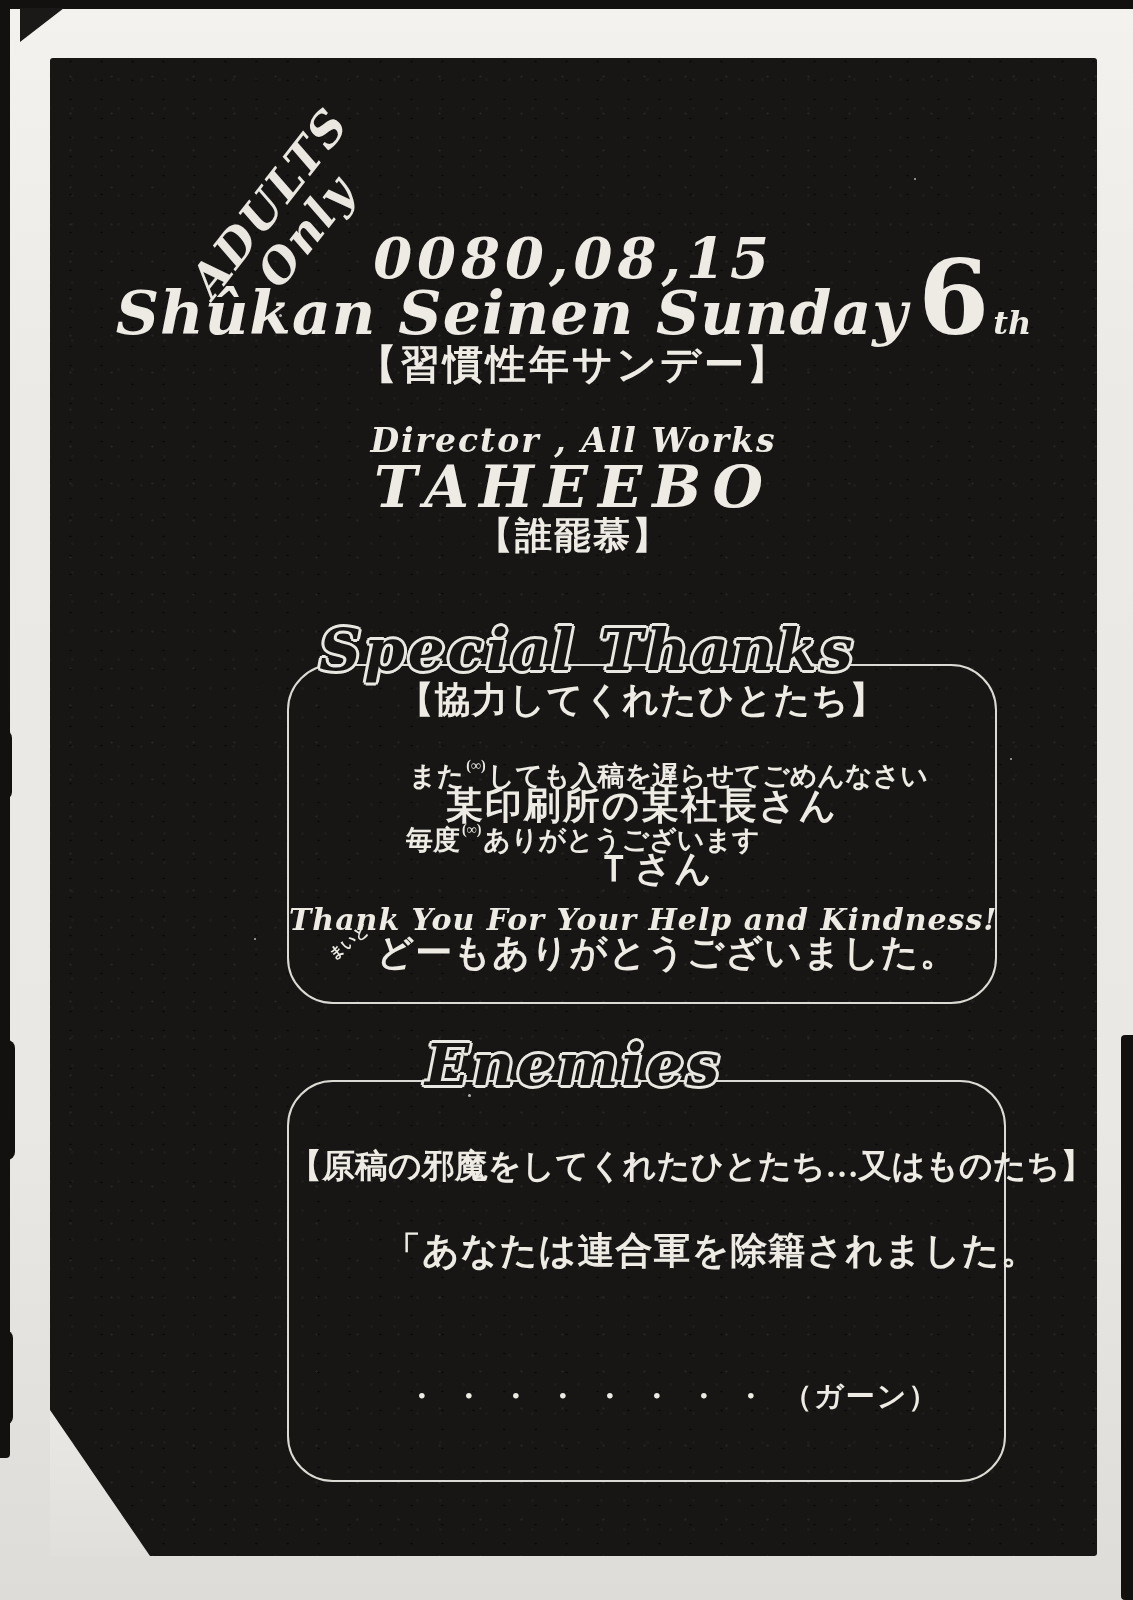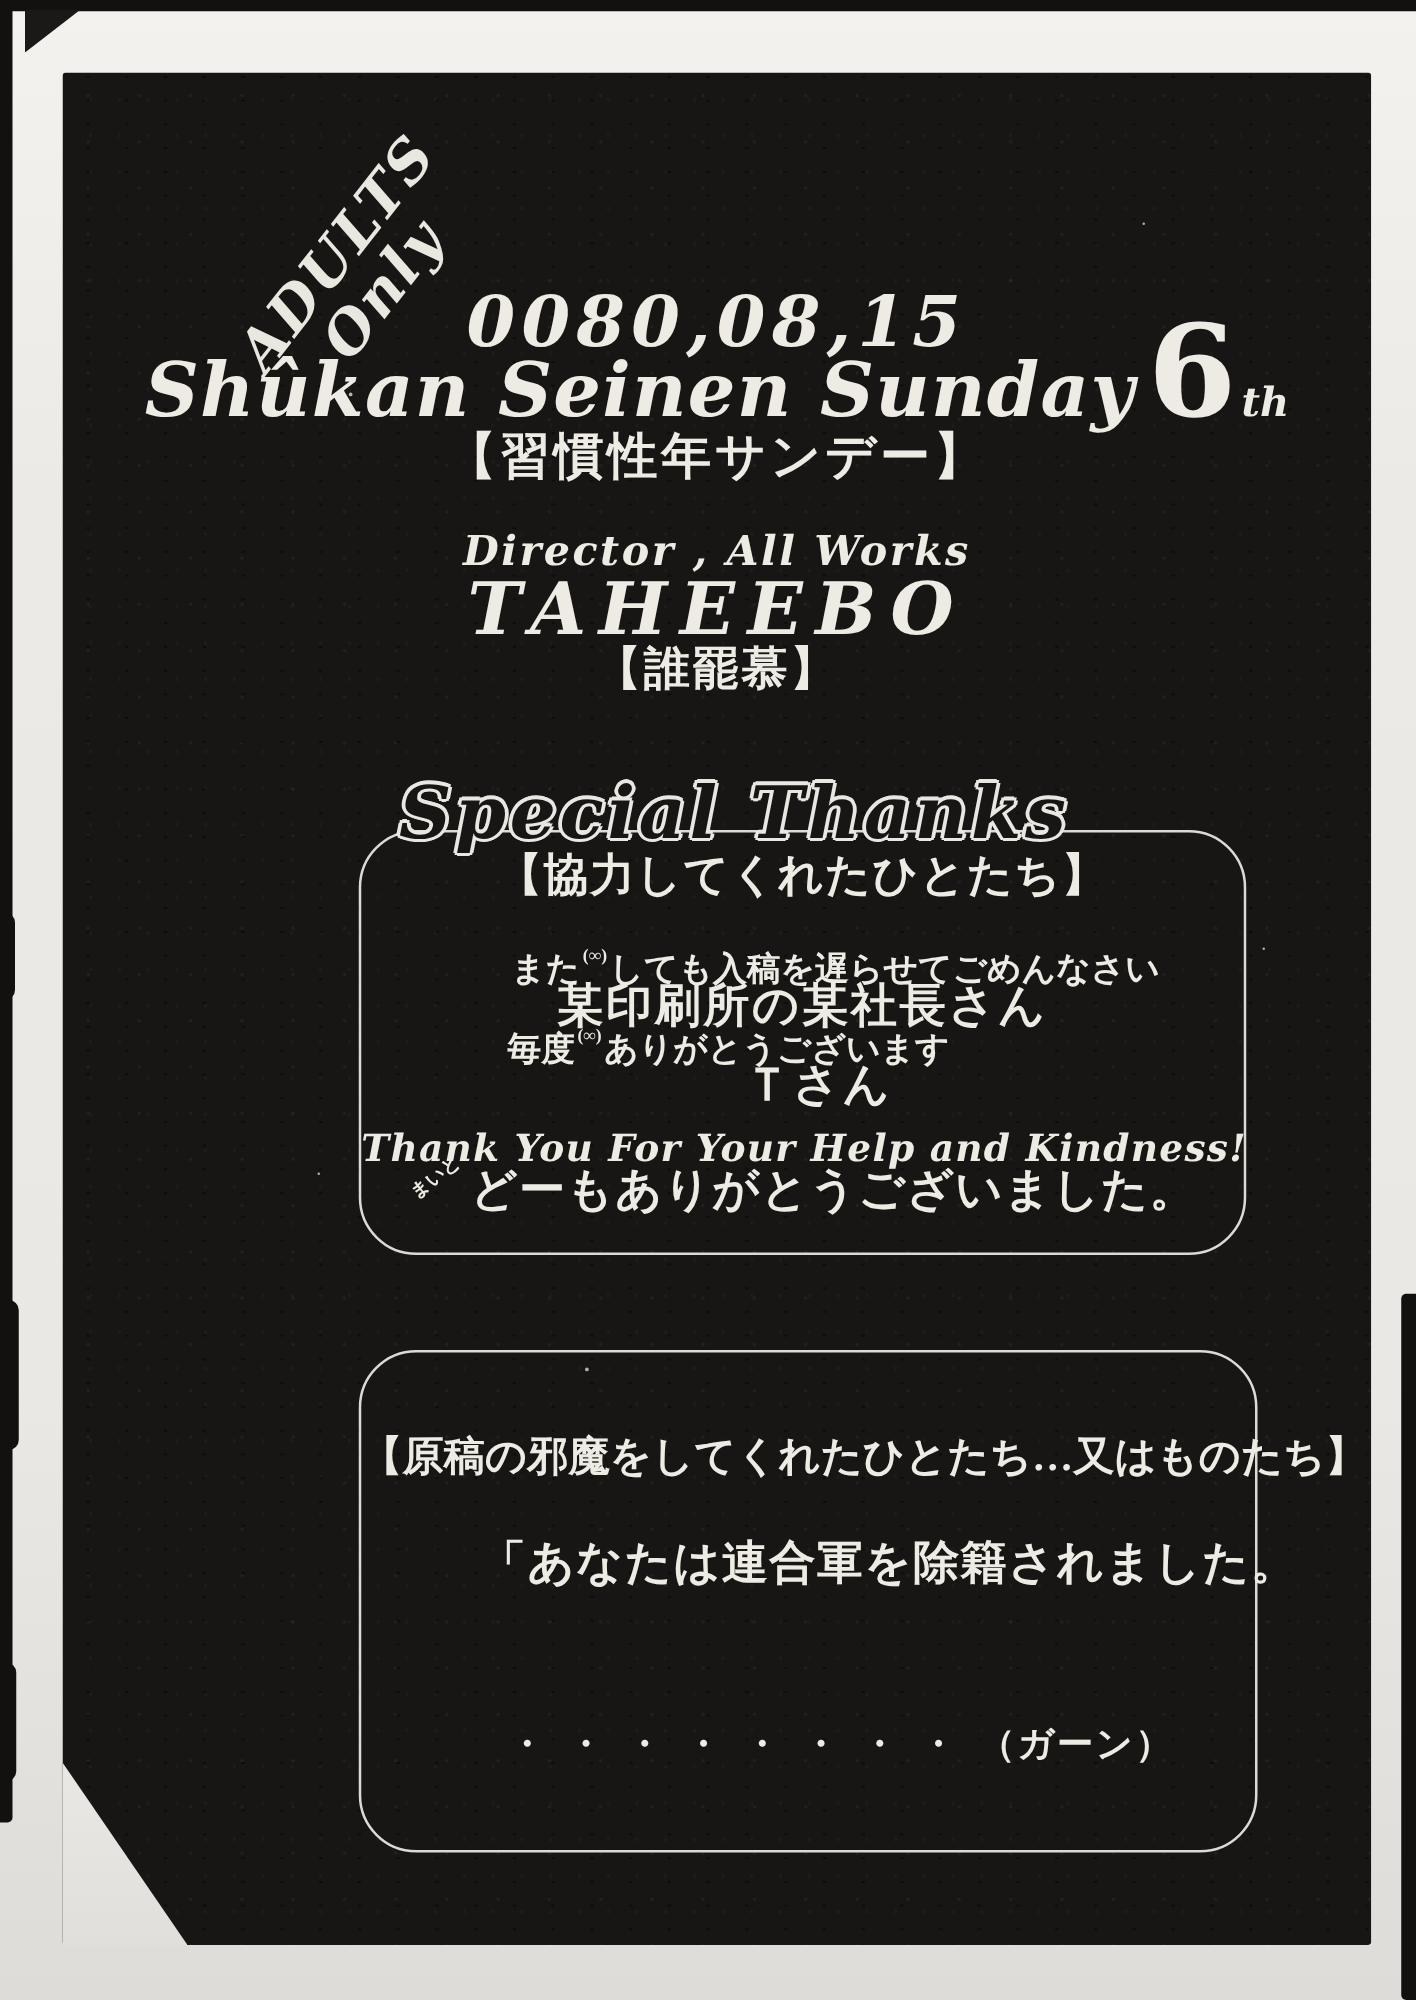--- a/index.html
+++ b/index.html
@@ -142,20 +142,21 @@
     </div>
     <div class="cline script outline-title st-title">Special Thanks</div>
 
     <div class="rbox box-enemies">
       <div class="inner cline jp" style="top:68px;font-size:33px;">【原稿の邪魔をしてくれたひとたち…又はものたち】</div>
       <div class="inner jp" style="left:95px;top:150px;font-size:37px;letter-spacing:1px;">「あなたは連合軍を除籍されました。</div>
       <div class="inner jp" style="left:118px;top:300px;font-size:29px;">
         <span style="letter-spacing:18px;">・・・・・・・・</span><span style="letter-spacing:2px;">（ガーン）</span>
       </div>
     </div>
+    <div class="cline script outline-title en-title">Enemies</div>
 
     <div class="speck" style="left:229px;top:256px;width:3px;height:3px;"></div>
     <div class="speck" style="left:864px;top:120px;width:2px;height:2px;"></div>
     <div class="speck" style="left:418px;top:1036px;width:3px;height:3px;"></div>
     <div class="speck" style="left:204px;top:880px;width:2px;height:2px;"></div>
     <div class="speck" style="left:960px;top:700px;width:2px;height:2px;"></div>
 
     <div class="warp-wedge"></div>
   </div>
 

